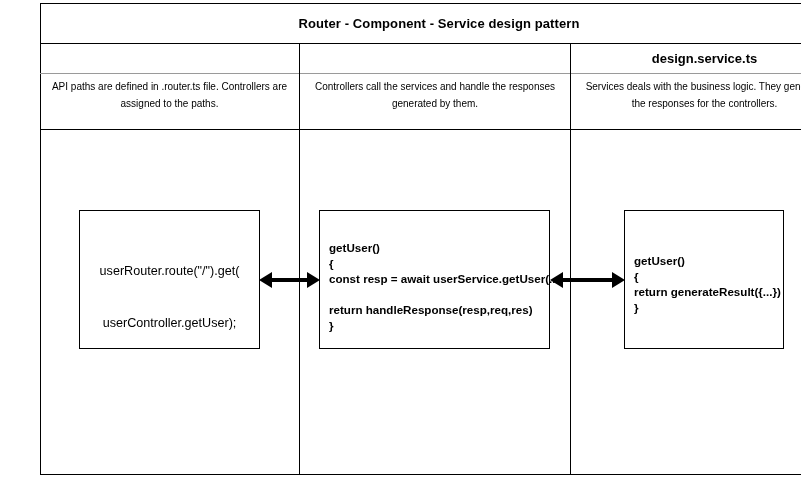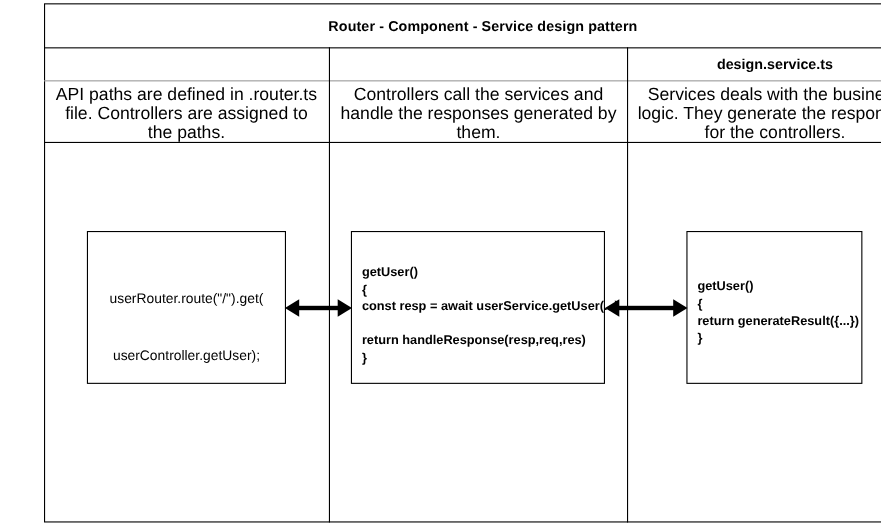--- a/index.html
+++ b/index.html
@@ -37,21 +37,21 @@
   .colhead{
     position:absolute;top:45px;height:27px;
     display:flex;align-items:center;justify-content:center;
     font-size:13px;font-weight:bold;
   }
 
   
   .coldesc{
     position:absolute;top:78px;height:48px;
     display:flex;align-items:flex-start;justify-content:center;
-    text-align:center;font-size:16px;line-height:17px;
+    text-align:center;font-size:10px;line-height:17px;
     padding:0 8px;box-sizing:border-box;
   }
 
   
   .box{
     position:absolute;border:1.5px solid #000;background:#fff;
     box-sizing:border-box;
   }
   .box-inner{
     position:absolute;left:0;right:2px;

